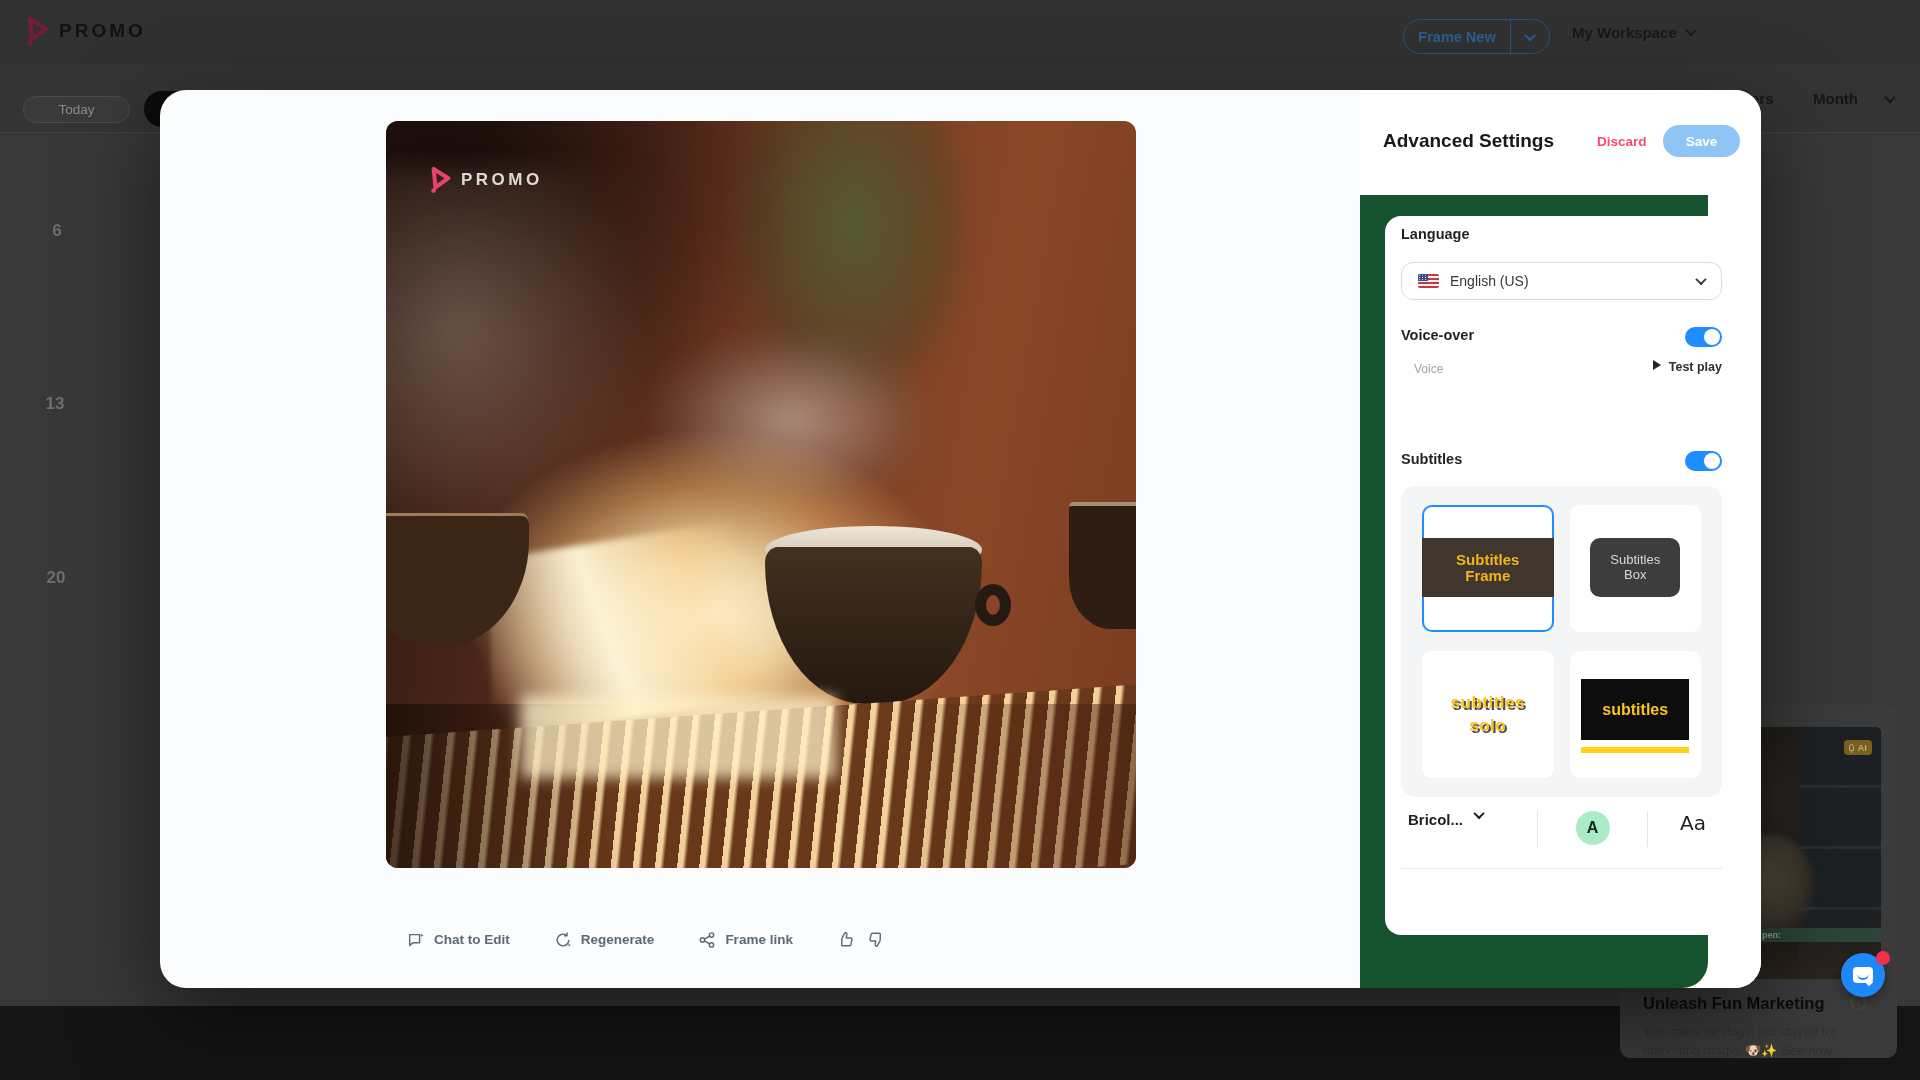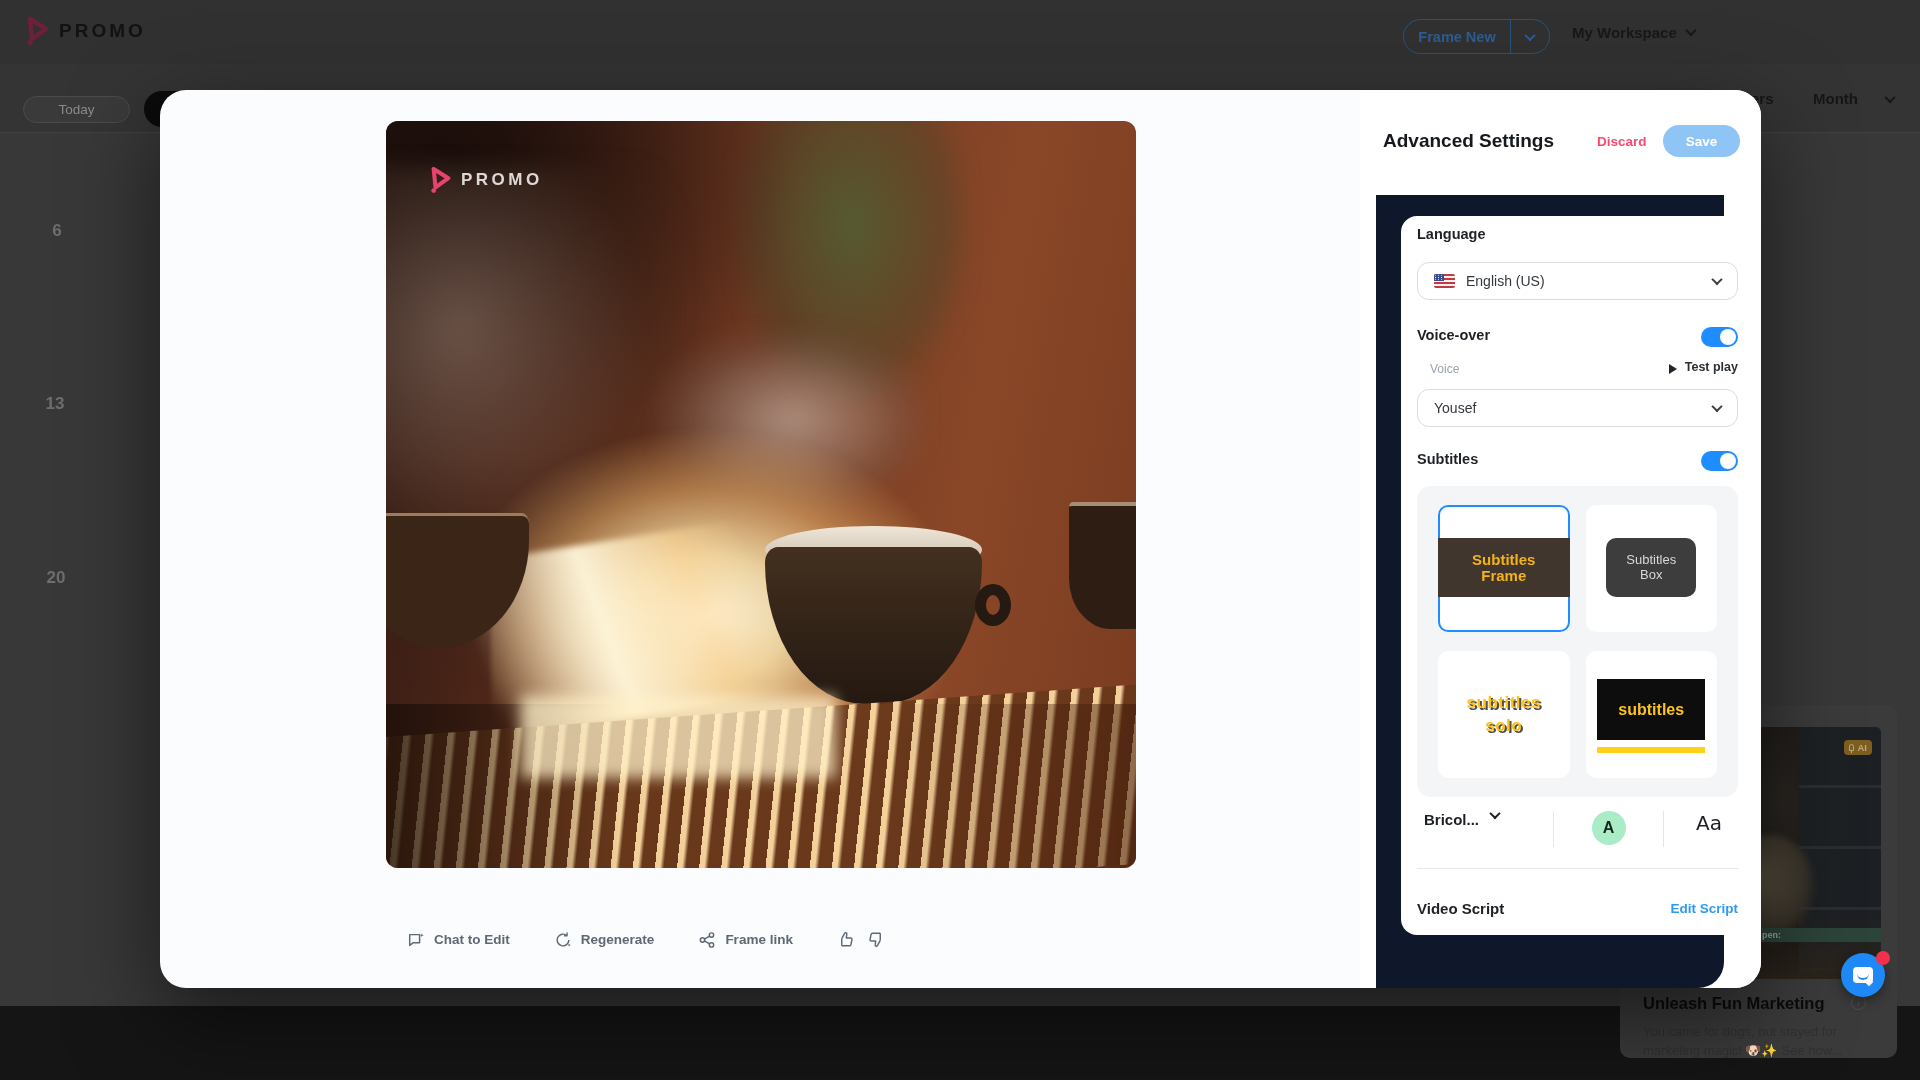--- a/index.html
+++ b/index.html
@@ -98,34 +98,34 @@
   .act { display:flex; align-items:center; gap:9px; font-size:13.5px; font-weight:600; }
   .thumbpair { display:flex; align-items:center; gap:10px; }
 
   
   .panel { position:absolute; left:1200px; top:0; width:401px; height:898px; background:#fff; border-radius:0 26px 26px 0; }
   .p-header { position:absolute; left:0; top:0; width:100%; height:120px; }
   .p-title { position:absolute; left:23px; top:40px; font-size:19px; font-weight:800; color:#15181d; }
   .p-discard { position:absolute; left:237px; top:44px; font-size:13.5px; font-weight:700; color:#fa4a70; }
   .p-save { position:absolute; left:303px; top:35px; width:77px; height:32px; border:none; border-radius:16px;
     background:#8fc5f4; color:#fff; font-size:13.5px; font-weight:700; font-family:inherit; }
-  .p-body { position:absolute; left:16px; top:105px; width:348px; height:793px; background:#0f172a; border-radius:0 0 26px 0; }
+  .p-body { position:absolute; left:0; top:105px; width:348px; height:793px; background:#14532d; border-radius:0 0 26px 0; }
   .card { position:absolute; left:25px; top:21px; width:353px; height:719px; background:#fff; border-radius:16px; }
   .lbl { position:absolute; left:16px; font-size:14.5px; font-weight:600; color:#1e2126; }
   .select { position:absolute; left:16px; width:321px; height:38px; border:1px solid #d8dde4; border-radius:12px;
     background:#fff; display:flex; align-items:center; padding:0 16px; gap:11px; font-size:14px; color:#33383f; }
   .select .chev { margin-left:auto; color:#3a3f46; }
   .flag { width:21px; height:14px; border-radius:2px; overflow:hidden; position:relative; flex:0 0 auto;
     background:repeating-linear-gradient(180deg,#bf3a42 0 2px,#f5f0ec 2px 4px); }
   .flag::after { content:""; position:absolute; left:0; top:0; width:10px; height:7px; background:#3a4a8c;
     background-image:radial-gradient(#fff .5px, transparent .7px); background-size:3px 2.3px; }
   .toggle { position:absolute; width:37px; height:20px; border-radius:10px; background:#1f8cff; }
   .toggle::after { content:""; position:absolute; right:2px; top:2px; width:16px; height:16px; border-radius:50%; background:#fff; }
   .subrow-label { position:absolute; left:29px; font-size:12px; color:#9aa3ae; }
-  .testplay { position:absolute; right:16px; display:flex; align-items:flex-end; gap:8px; font-size:12.5px;
+  .testplay { position:absolute; right:16px; display:flex; align-items:flex-start; gap:8px; font-size:12.5px;
     font-weight:600; color:#2b3036; }
   .playtri { width:0; height:0; border-left:8px solid #23272d; border-top:5px solid transparent; border-bottom:5px solid transparent; }
   .tiles { position:absolute; left:16px; top:270px; width:321px; height:311px; background:#f4f5f7; border-radius:14px;
     padding:19px 21px; display:grid; grid-template-columns:1fr 1fr; gap:19px 16px; }
   .tile { background:#fff; border-radius:10px; position:relative; overflow:hidden; }
   .tile.sel { outline:2px solid #1f8cff; outline-offset:-2px; border-radius:10px; }
   .t-frameband { position:absolute; left:0; top:33px; width:100%; height:59px; background:#40362e;
     display:flex; align-items:center; justify-content:center; }
   .t-frameband span { color:#f2b31b; font-size:15px; font-weight:600; text-align:center; white-space:pre-line; line-height:1.05; }
   .t-box { position:absolute; left:50%; top:33px; transform:translateX(-50%); width:90px; height:59px; background:#3d3d3d;
@@ -313,24 +313,20 @@
           </div>
 
           <span class="lbl" style="top:111px;">Voice-over</span>
           <span class="toggle" style="left:300px; top:111px;"></span>
 
           <span class="subrow-label" style="top:146px;">Voice</span>
           <div class="testplay" style="top:144px;">
             <span class="playtri"></span>
             <span>Test play</span>
           </div>
-          <div class="select" style="top:173px;">
-            <span>Yousef</span>
-            <span class="chev"></span>
-          </div>
 
           <span class="lbl" style="top:235px;">Subtitles</span>
           <span class="toggle" style="left:300px; top:235px;"></span>
 
           <div class="tiles">
             <div class="tile sel">
               <div class="t-frameband">
                 <span>Subtitles
 Frame</span>
               </div>
@@ -365,24 +361,20 @@
                 <span>A</span>
               </span>
             </div>
             <div class="f-cell f-size">
               <span>Aa</span>
             </div>
           </div>
 
           <div class="carddivider"></div>
 
-          <div class="scriptrow">
-            <span class="s-label">Video Script</span>
-            <span class="s-link">Edit Script</span>
-          </div>
 
         </div>
       </div>
     </div>
   </div>
 
   <div class="intercom">
     <span class="bub-ico"></span>
   </div>
   <div class="reddot"></div>

